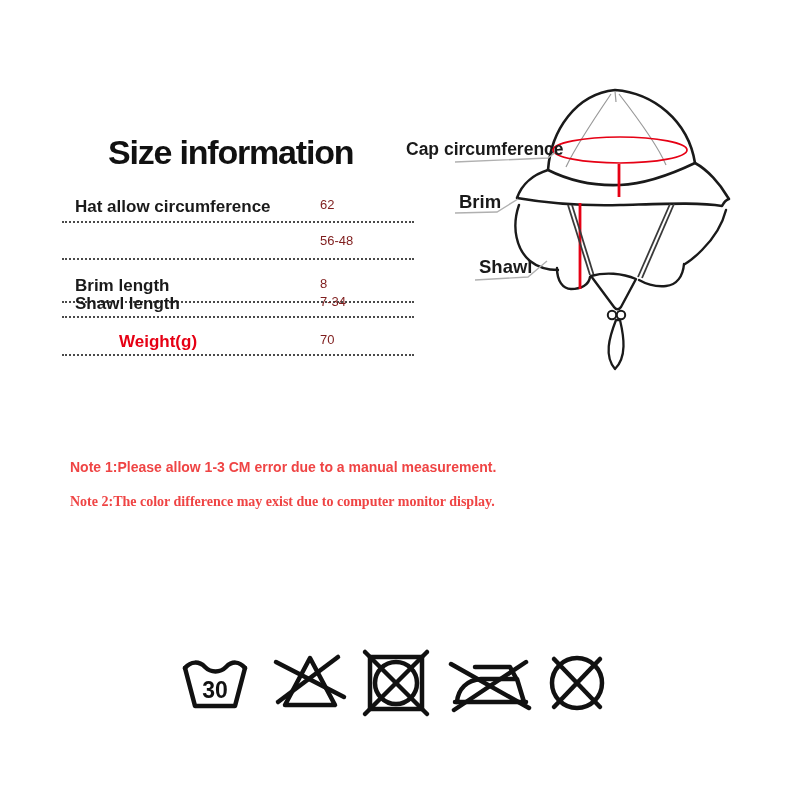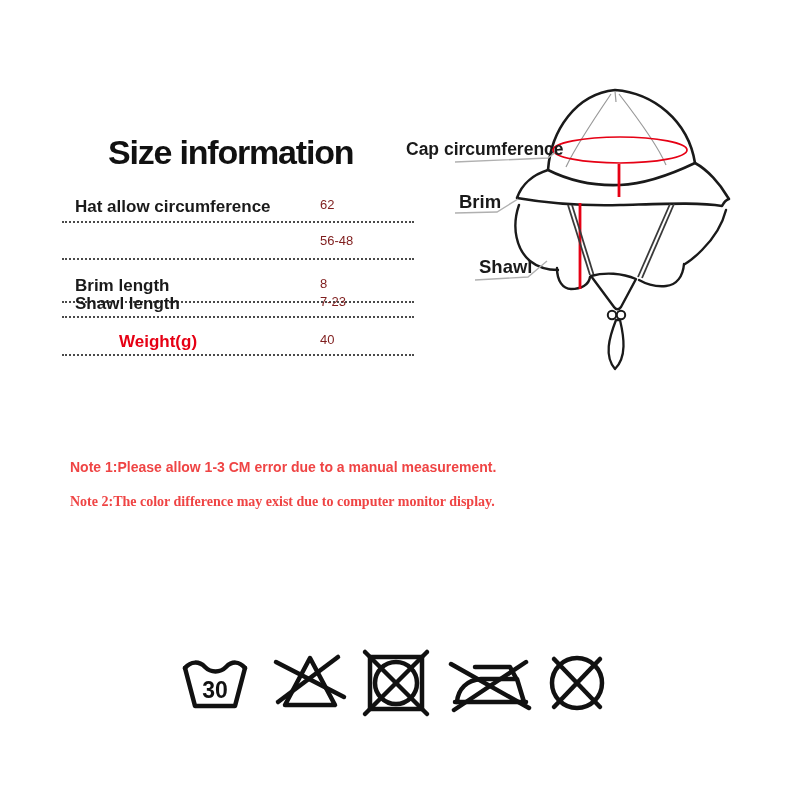--- a/index.html
+++ b/index.html
@@ -44,25 +44,25 @@
   </div>
   <div class="trow" style="top:233px;height:25px;">
     <span class="val">56-48</span>
   </div>
   <div class="trow" style="top:276px;height:25px;">
     <span class="lbl">Brim length</span>
     <span class="val">8</span>
   </div>
   <div class="trow" style="top:294px;height:22px;">
     <span class="lbl">Shawl length</span>
-    <span class="val">7-23</span>
+    <span class="val">7-34</span>
   </div>
   <div class="trow red" style="top:332px;height:22px;">
     <span class="lbl">Weight(g)</span>
-    <span class="val">40</span>
+    <span class="val">70</span>
   </div>
 </div>
 
 <svg id="hat-diagram" class="abs" width="400" height="345" viewBox="0 0 400 345">
 
   <g stroke="#1a1a1a" stroke-width="2.4" fill="none" stroke-linecap="round">
     <path d="M 119,147 C 111,170 117,192 130,203 C 140,211 151,212 158,212"></path>
     <path d="M 157,210 C 157,223 163,231 171,231 C 181,231 189,227 190,219"></path>
     <path d="M 326,152 C 322,168 312,182 302,192 C 295,199 290,203 285,206"></path>
     <path d="M 284,206 C 283,218 277,227 266,228 C 255,229 246,226 239,222"></path>

